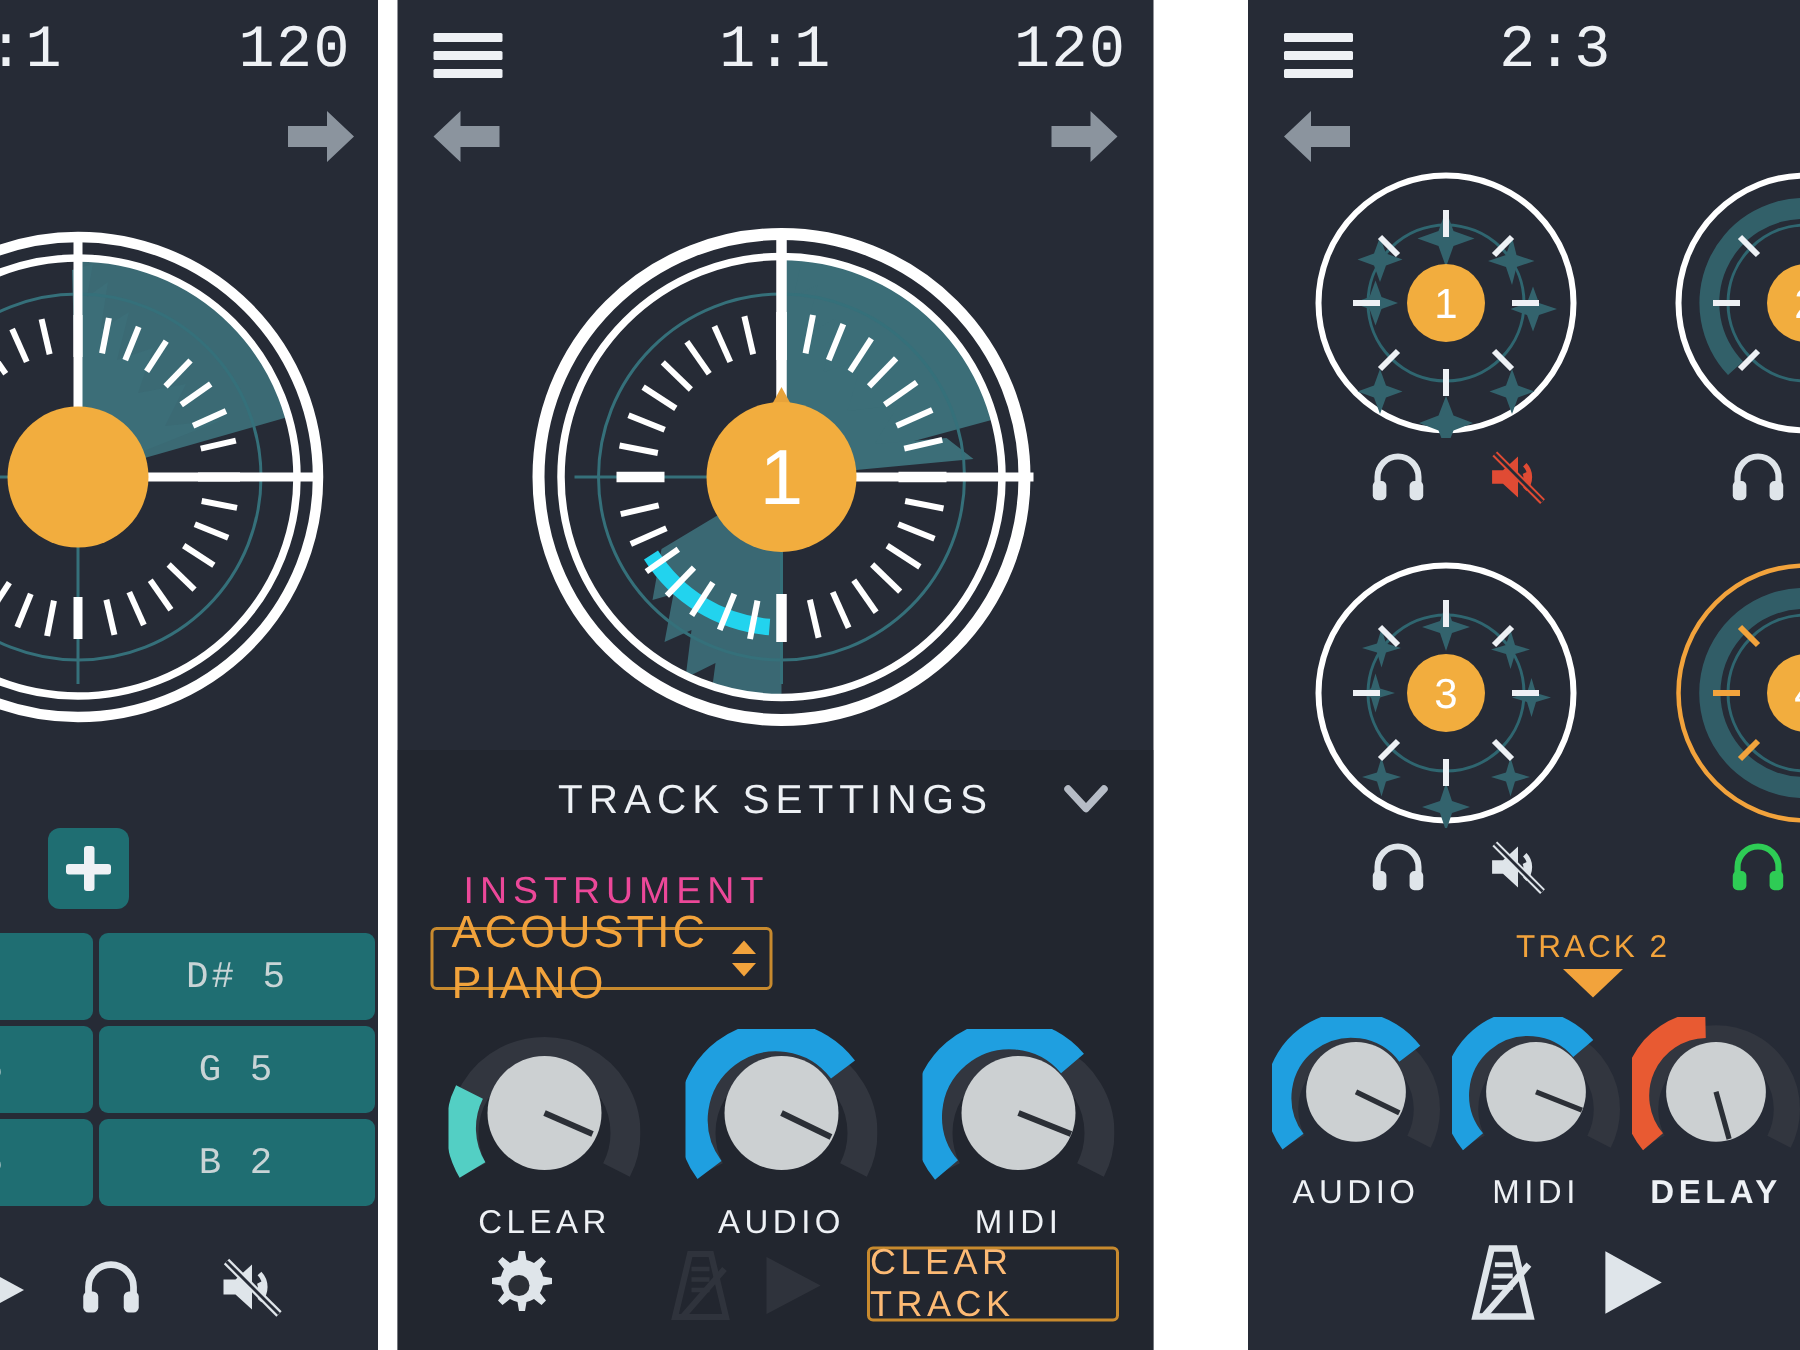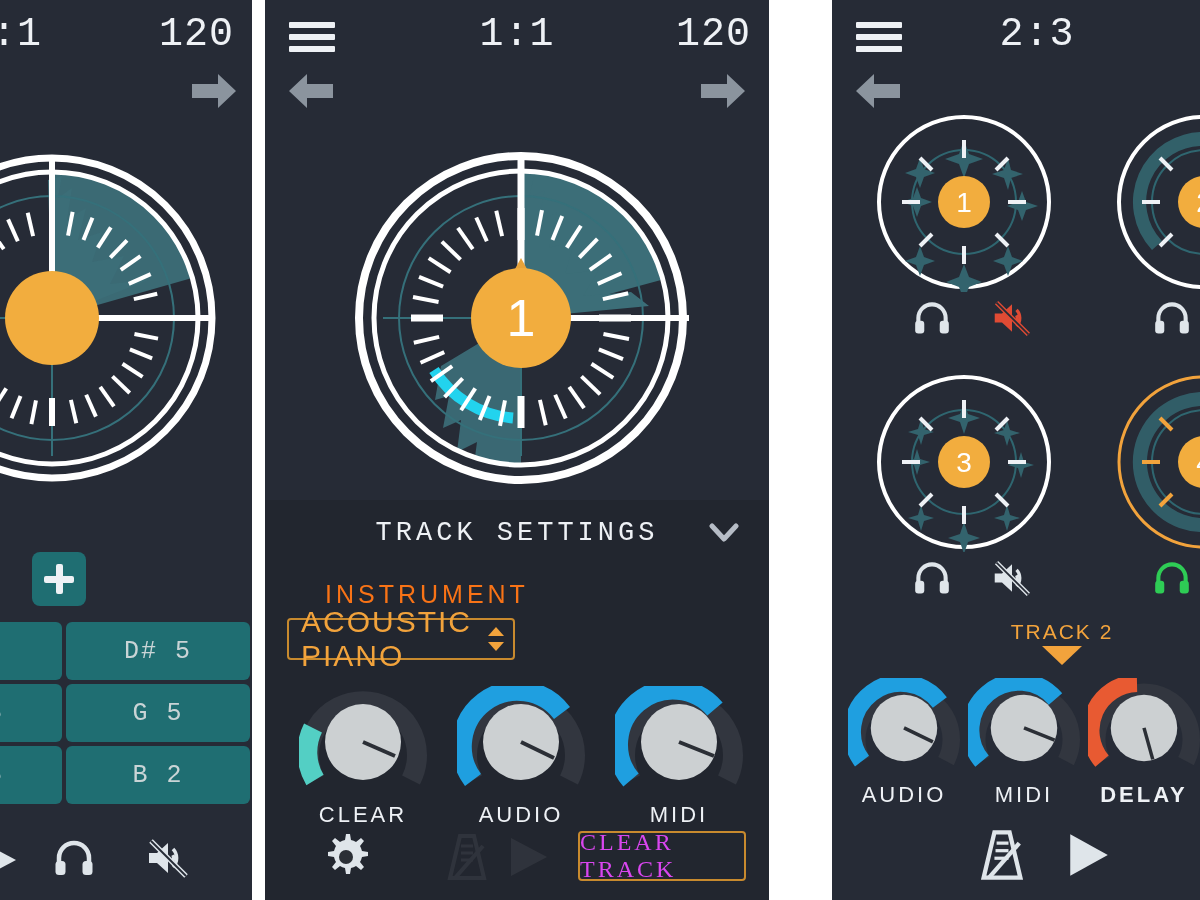--- a/index.html
+++ b/index.html
@@ -38,37 +38,37 @@
   .notekey { background:#1f6e72; border-radius:6px; height:58px; display:flex;
              align-items:center; justify-content:center; color:#c9d4d6; font-size:25px;
              font-family:"Liberation Mono", monospace; letter-spacing:2px; cursor:pointer; }
 
   .bottombar { position:absolute; bottom:0; left:0; right:0; height:88px; }
   .bb-icon { position:absolute; cursor:pointer; }
 
   
   .ts-panel { position:absolute; left:0; right:0; bottom:0; top:500px; background:#22262f; }
   .ts-title { position:absolute; top:18px; width:100%; text-align:center; color:#eef1f5;
-              font-size:27px; letter-spacing:4px; font-family:Liberation Mono, monospace; }
+              font-size:27px; letter-spacing:4px; font-family:Liberation Sans, sans-serif; }
   .ts-chev { position:absolute; top:22px; right:30px; cursor:pointer; }
-  .ts-label { position:absolute; left:60px; top:80px; color:#f97316; font-size:25px;
+  .ts-label { position:absolute; left:44px; top:80px; color:#ec4899; font-size:25px;
               letter-spacing:4px; }
   .ts-select { position:absolute; left:22px; top:118px; width:228px; height:42px;
                border:2px solid #c88a2e; border-radius:4px; background:transparent;
                display:flex; align-items:center; cursor:pointer; }
   .ts-select-val { color:#f2a33c; font-size:30px; letter-spacing:2px; padding-left:12px; flex:1; }
   .ts-select-arrows { width:34px; display:flex; flex-direction:column; align-items:center;
                       justify-content:center; gap:3px; }
   .knobcell { position:absolute; text-align:center; }
   .knoblbl { color:#eef1f5; font-size:22px; letter-spacing:3px; margin-top:6px;
              font-family:"Liberation Sans", sans-serif; }
 
   .clear-btn { position:absolute; border:2px solid #c88a2e; border-radius:4px;
-               color:#d946ef; font-size:24px; letter-spacing:3px; display:flex;
-               align-items:center; justify-content:center; cursor:pointer;font-family:Liberation Serif, serif; }
+               color:#fdba74; font-size:24px; letter-spacing:3px; display:flex;
+               align-items:center; justify-content:center; cursor:pointer; }
 
   
   .trackcell { position:absolute; }
   .tr-icons { position:absolute; display:flex; gap:38px; }
   .tr-icon { cursor:pointer; }
 
   .track-label { position:absolute; color:#f2a33c; font-size:21px; letter-spacing:2px; text-align:center; }
   .track-caret { position:absolute; width:0;height:0; border-left:20px solid transparent;
                  border-right:20px solid transparent; border-top:19px solid #f2a33c; }
 

